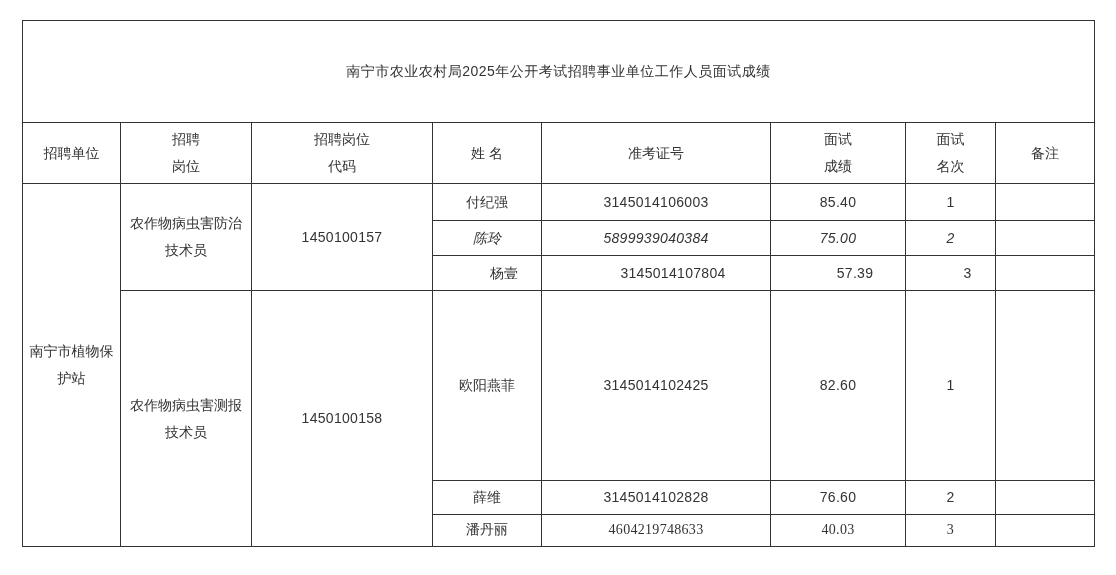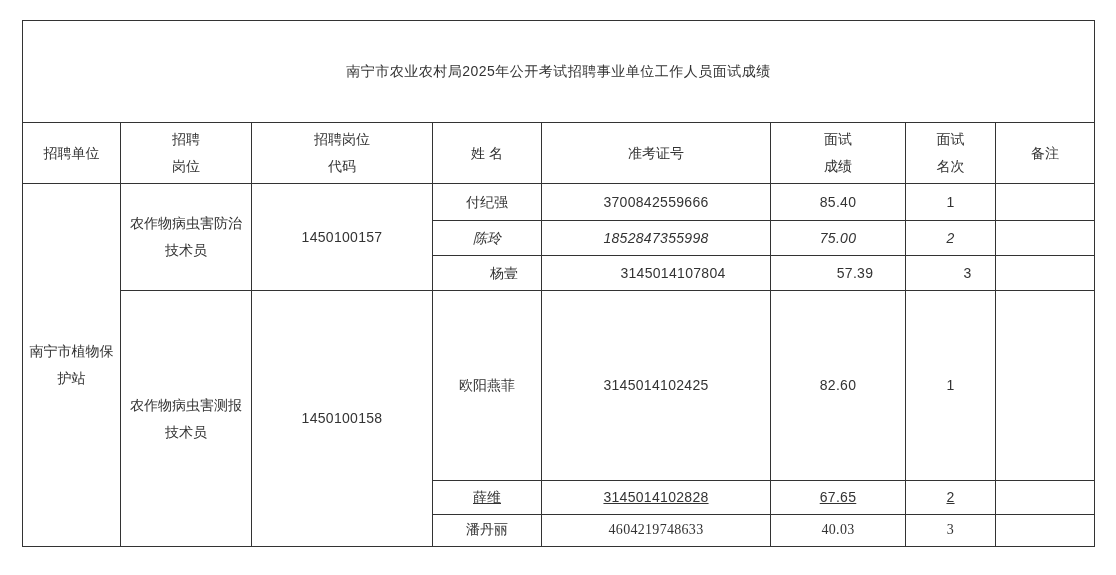--- a/index.html
+++ b/index.html
@@ -37,21 +37,21 @@
     height: 101px;
     font-size: 14px;
     letter-spacing: 0.5px;
     margin-top: 10px;
   }
   tr.header-row td { height: 60px; }
   tr.r1 td { height: 36px; }
   tr.r2 td { height: 34px; font-style: italic; }
   tr.r3 td { height: 34px; padding-left: 40px; }
   tr.r4 td { height: 189px; }
-  tr.r5 td { height: 33px; text-decoration: underline; }
+  tr.r5 td { height: 33px; }
   tr.r6 td { height: 31px; font-family: Liberation Serif, serif; }
   td.num { letter-spacing: 0.3px; }
 </style>
 </head>
 <body>
 
 <table class="score-table">
   <colgroup>
     <col style="width:98px">
     <col style="width:131px">
@@ -81,29 +81,29 @@
     <td>面试
 名次</td>
     <td>备注</td>
   </tr>
 
   <tr class="r1">
     <td rowspan="6">南宁市植物保护站</td>
     <td rowspan="3">农作物病虫害防治技术员</td>
     <td rowspan="3" class="num">1450100157</td>
     <td>付纪强</td>
-    <td class="num">3700842559666</td>
+    <td class="num">3145014106003</td>
     <td class="num">85.40</td>
     <td class="num">1</td>
     <td></td>
   </tr>
 
   <tr class="r2">
     <td>陈玲</td>
-    <td class="num">1852847355998</td>
+    <td class="num">5899939040384</td>
     <td class="num">75.00</td>
     <td class="num">2</td>
     <td></td>
   </tr>
 
   <tr class="r3">
     <td>杨壹</td>
     <td class="num">3145014107804</td>
     <td class="num">57.39</td>
     <td class="num">3</td>
@@ -116,21 +116,21 @@
     <td>欧阳燕菲</td>
     <td class="num">3145014102425</td>
     <td class="num">82.60</td>
     <td class="num">1</td>
     <td></td>
   </tr>
 
   <tr class="r5">
     <td>薛维</td>
     <td class="num">3145014102828</td>
-    <td class="num">67.65</td>
+    <td class="num">76.60</td>
     <td class="num">2</td>
     <td></td>
   </tr>
 
   <tr class="r6">
     <td>潘丹丽</td>
     <td class="num">4604219748633</td>
     <td class="num">40.03</td>
     <td class="num">3</td>
     <td></td>

